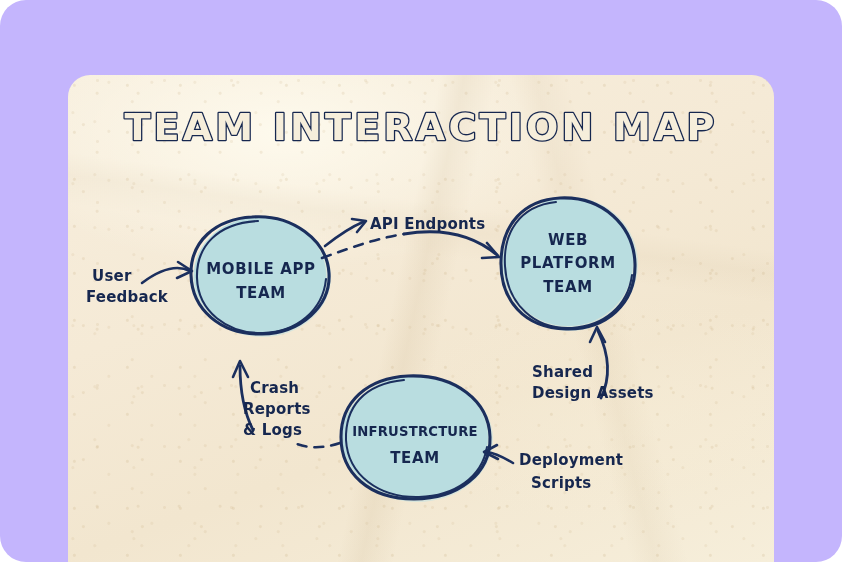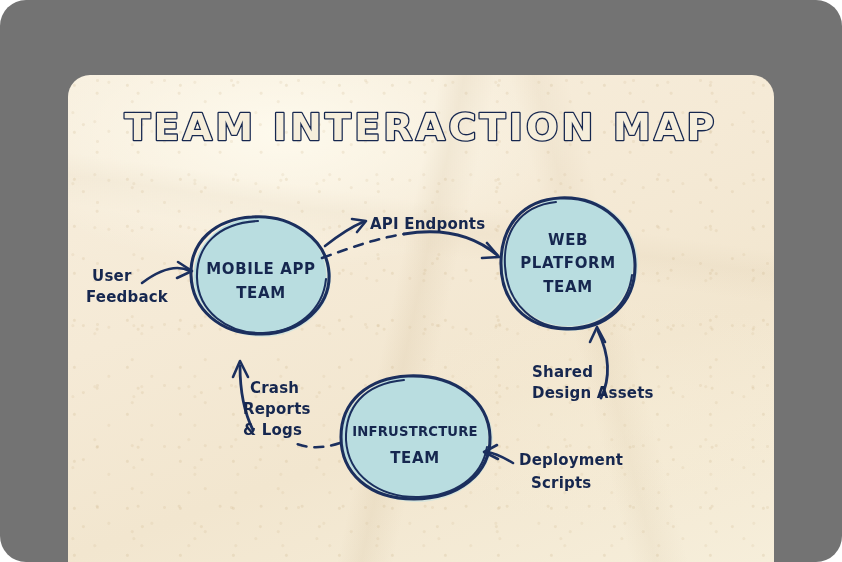--- a/index.html
+++ b/index.html
@@ -11,21 +11,21 @@
     width: 842px;
     height: 562px;
     overflow: hidden;
     font-family: "DejaVu Sans", sans-serif;
   }
 
   #canvas {
     position: relative;
     width: 842px;
     height: 562px;
-    background: #737373;
+    background: #c4b5fd;
     border-radius: 26px;
     overflow: hidden;
   }
 
   
   #paper {
     position: absolute;
     left: 68px;
     top: 75px;
     width: 706px;

